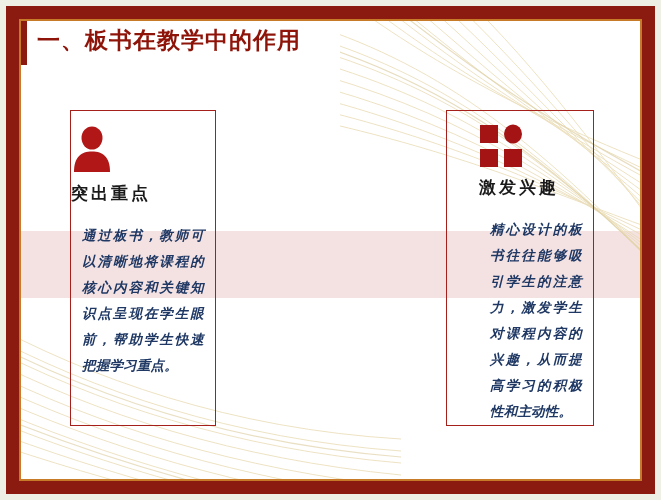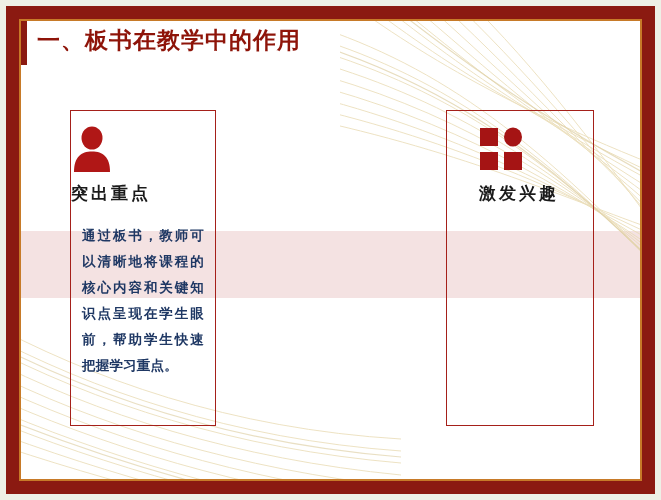--- a/index.html
+++ b/index.html
@@ -147,20 +147,21 @@
   .card-body {
     margin-top: 18px;
     padding: 0 11px;
     font-size: 13.5px;
     font-weight: bold;
     line-height: 26px;
     color: #1f3864;
     text-align: justify;
     text-align-last: left;
     letter-spacing: 0.2px;
+    font-style: italic;
   }
 </style>
 </head>
 <body>
 
 <div id="slide">
 
   <div class="frame-outer"></div>
   <div class="frame-gold"></div>
 
@@ -237,17 +238,18 @@
       <div class="card card-3">
         <div class="card-icon">
           <svg width="44" height="44" viewBox="0 0 44 44">
             <rect x="1" y="1" width="18" height="18" fill="#a51414"></rect>
             <ellipse cx="34" cy="10" rx="9" ry="9.5" fill="#a51414"></ellipse>
             <rect x="1" y="25" width="18" height="18" fill="#a51414"></rect>
             <rect x="25" y="25" width="18" height="18" fill="#a51414"></rect>
           </svg>
         </div>
         <div class="card-heading">激发兴趣</div>
+        <div class="card-body">精心设计的板书往往能够吸引学生的注意力，激发学生对课程内容的兴趣，从而提高学习的积极性和主动性。</div>
       </div>
 
     </div>
   </div>
 </div>
 
 </body></html>

